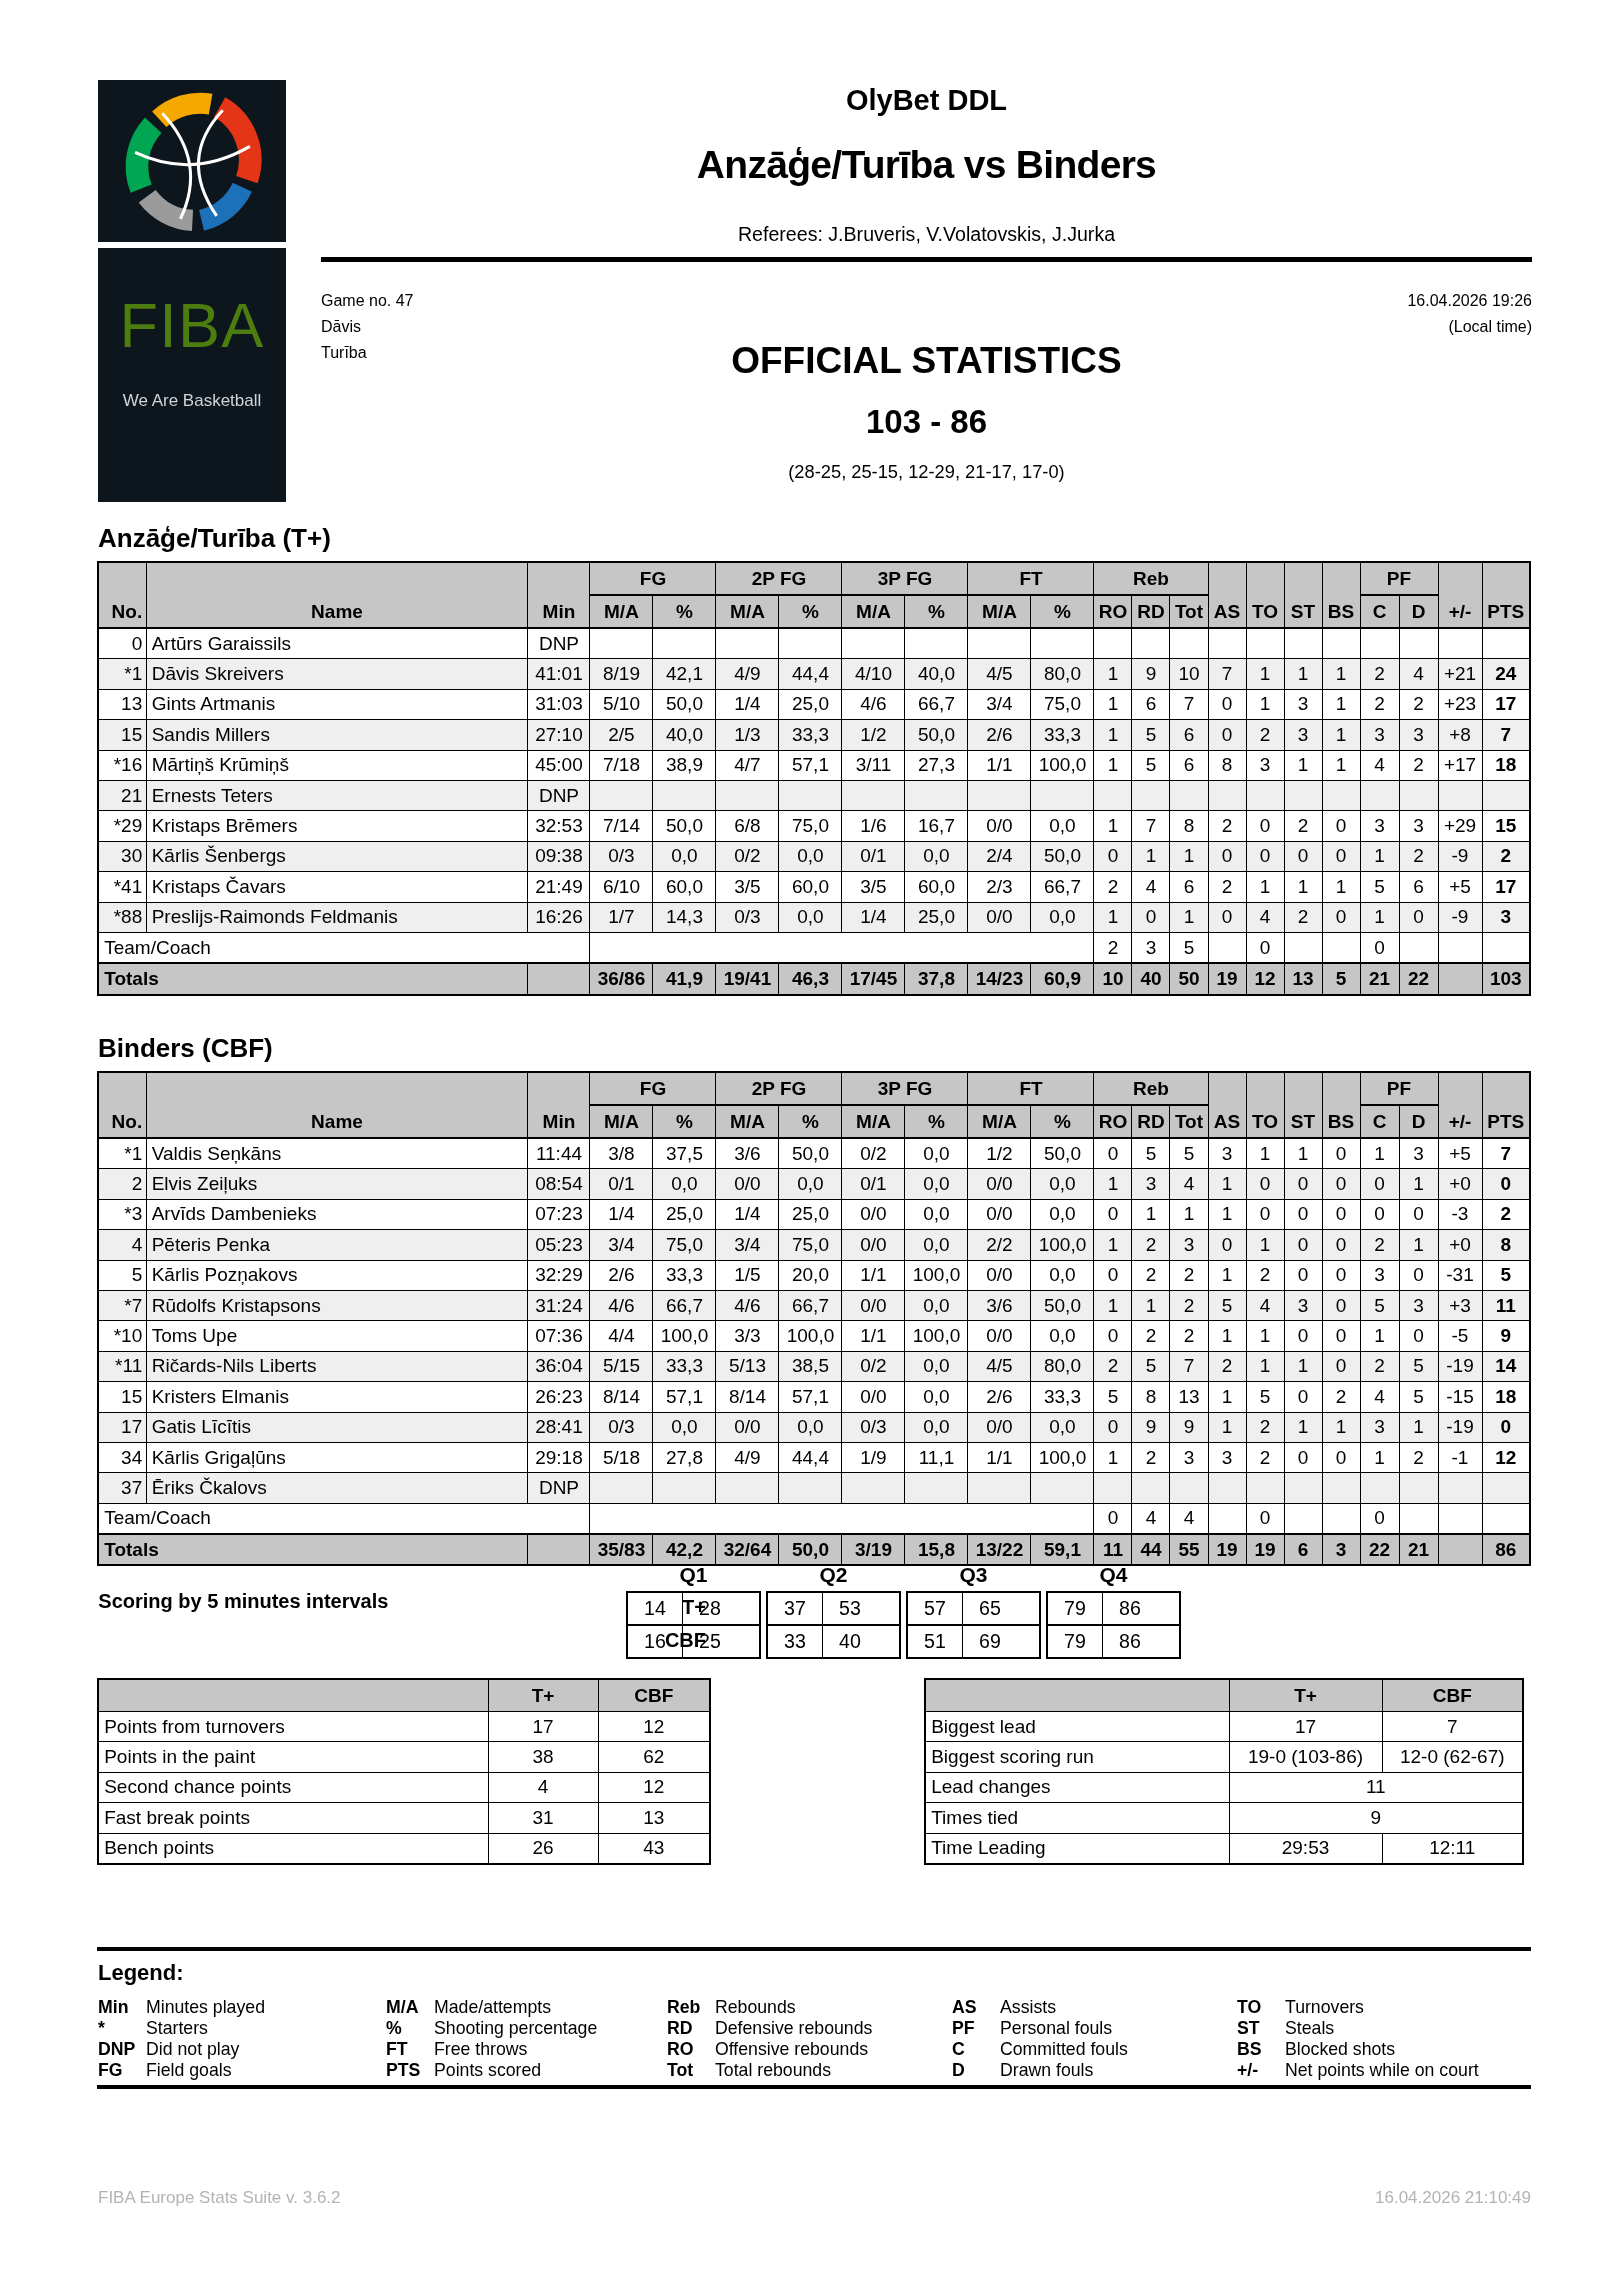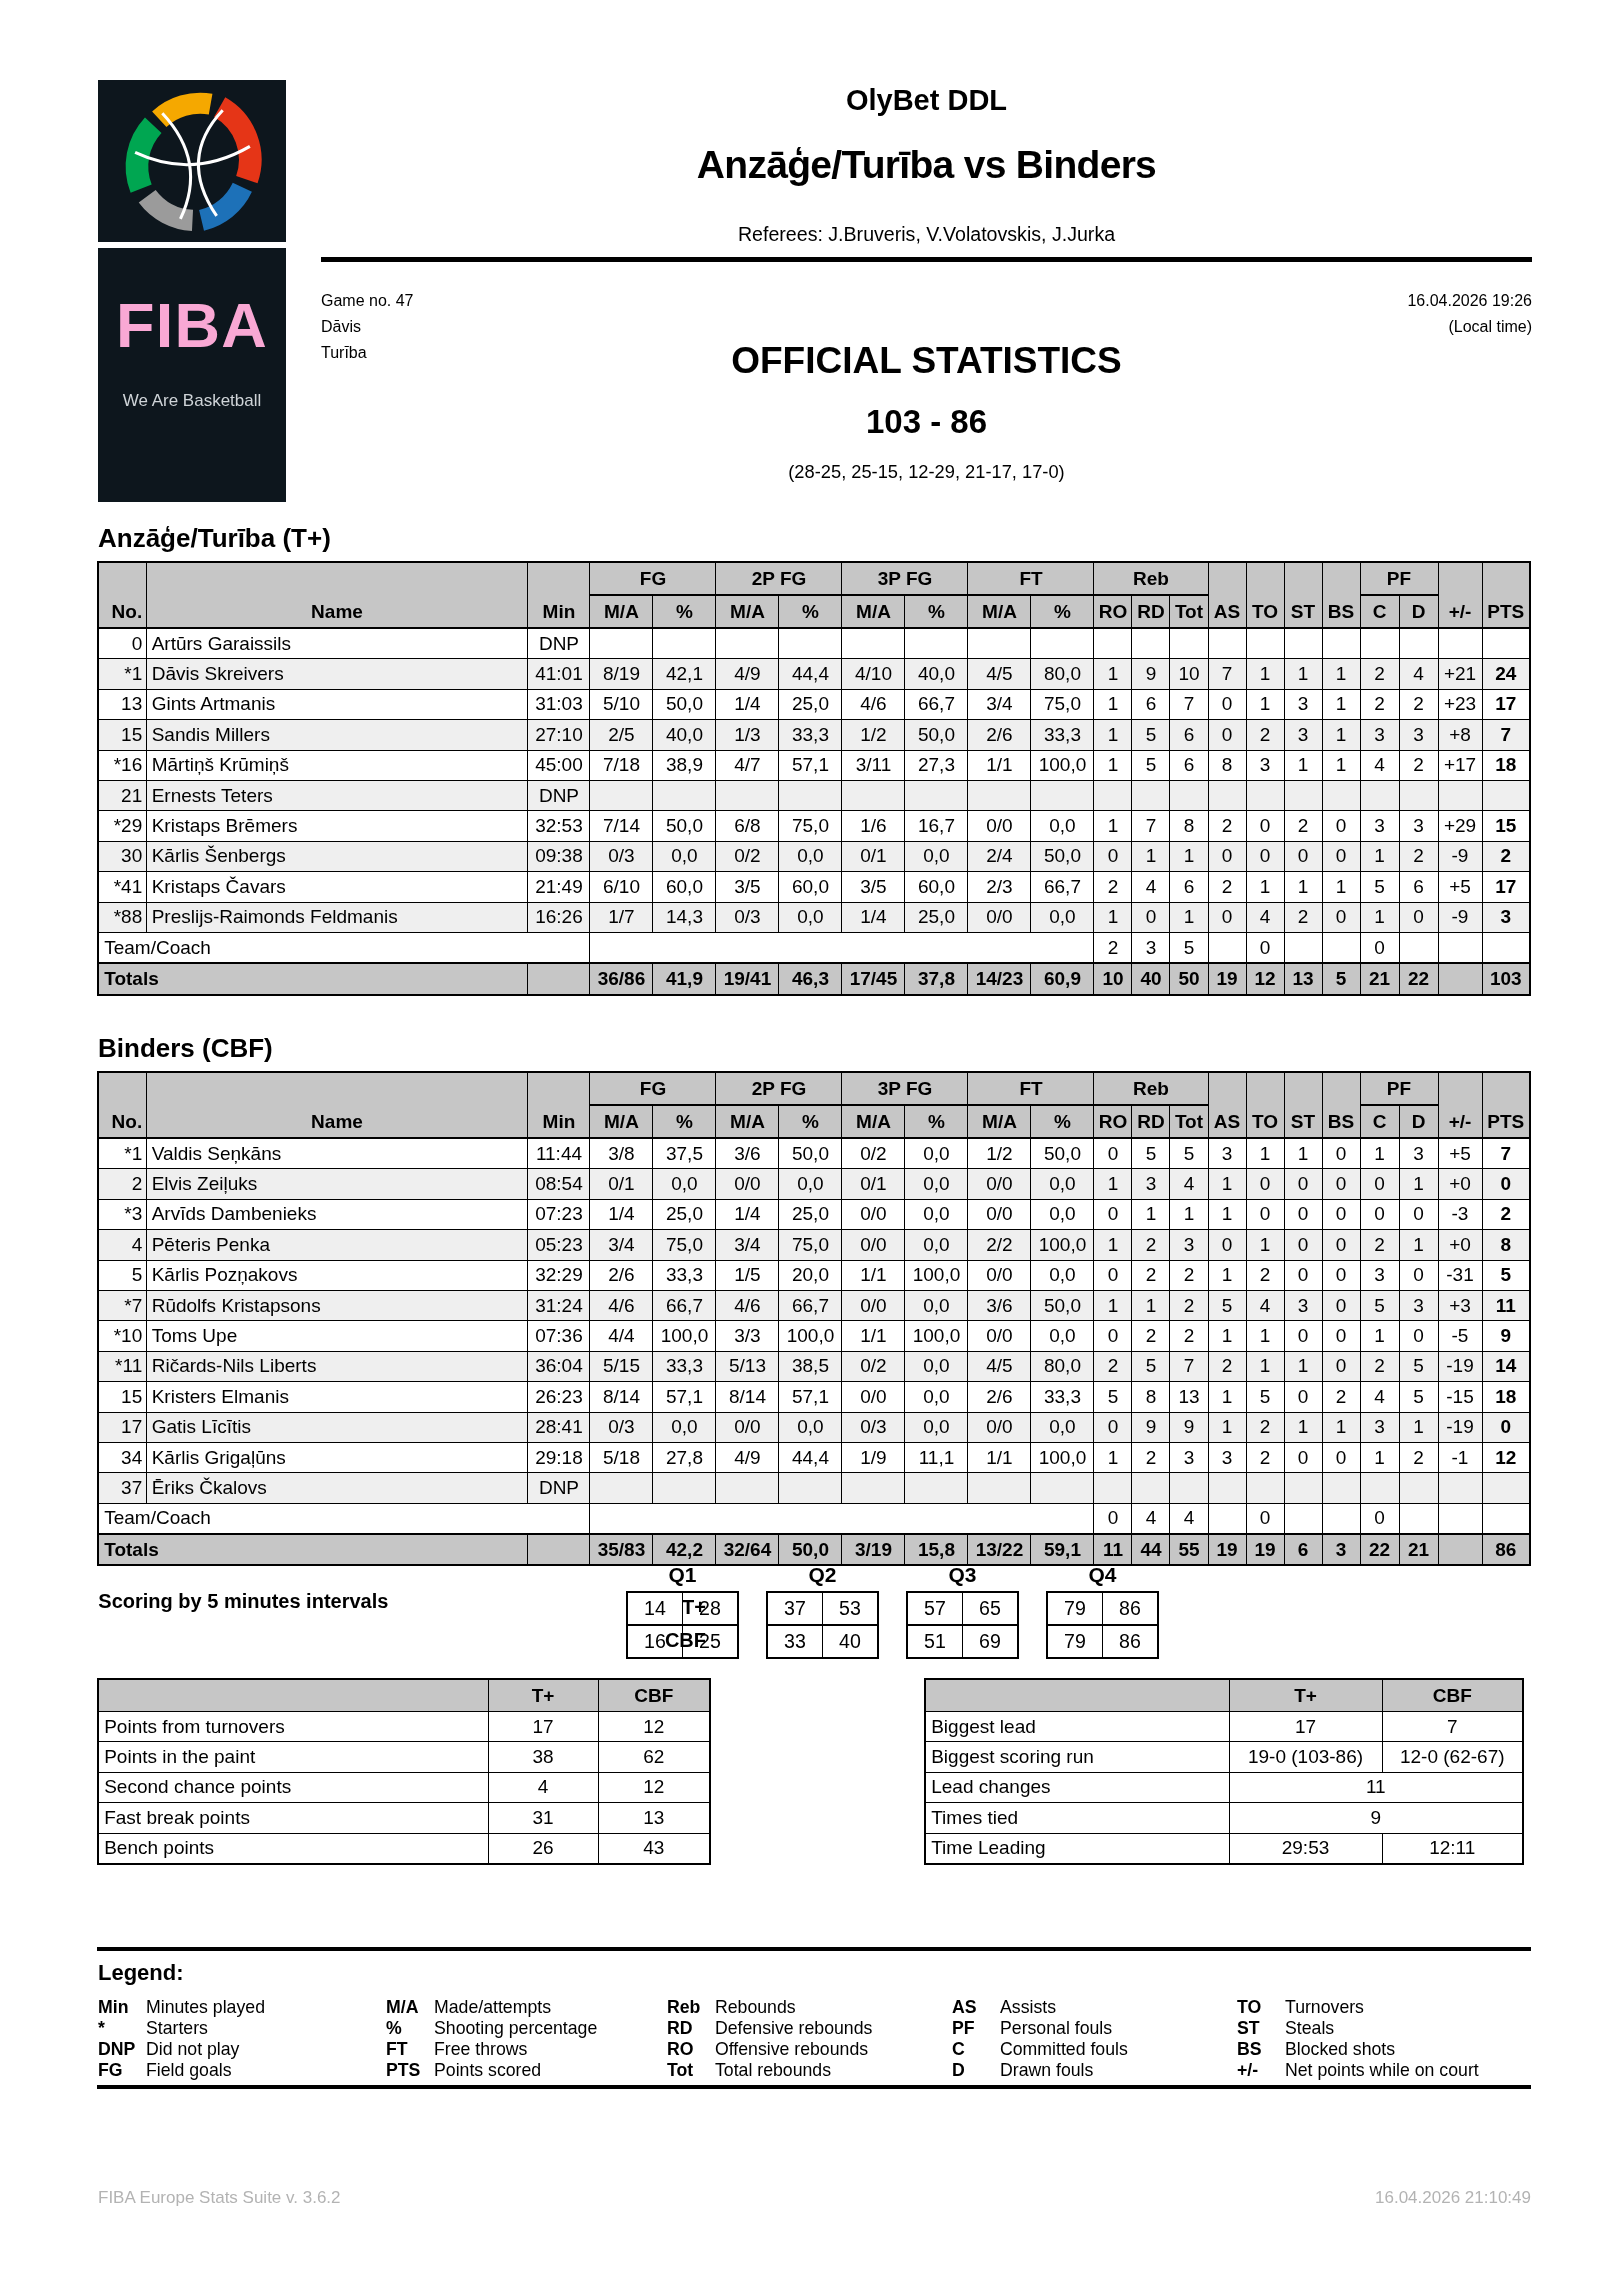--- a/index.html
+++ b/index.html
@@ -3,22 +3,22 @@
 <meta charset="utf-8">
 <style>
   html,body{margin:0;padding:0;background:#888;}
   .page{position:relative;width:1622px;height:2295px;background:#fff;
         font-family:"Liberation Sans",sans-serif;color:#000;overflow:hidden;}
 
   
   .logo{position:absolute;left:98px;top:80px;width:188px;}
   .logo-ball{height:162px;background:#0d161d;display:flex;align-items:center;justify-content:center;}
   .logo-text{margin-top:5.9px;height:254px;background:#0d161d;position:relative;}
-  .fiba-word{position:absolute;top:41px;width:100%;text-align:center;color:#f9a8d4;
-             font-size:63px;font-weight:bold;letter-spacing:1.3px;}
+  .fiba-word{position:absolute;top:41px;width:100%;text-align:center;color:#4d7c0f;
+             font-size:63px;font-weight:normal;letter-spacing:1.3px;}
   .fiba-tag{position:absolute;top:143px;width:100%;text-align:center;color:#cfd4d8;font-size:17px;}
 
   
   .head-block{position:absolute;left:321px;top:84px;width:1211px;text-align:center;}
   .league{font-size:29px;font-weight:bold;}
   .matchup{font-size:39px;font-weight:bold;margin-top:26px;letter-spacing:-0.7px;}
   .referees{font-size:19.6px;margin-top:36px;}
   .rule{position:absolute;left:321px;top:257px;width:1211px;height:4.6px;background:#000;}
   .game-info{position:absolute;left:321px;top:288px;width:1211px;font-size:16px;line-height:26px;}
   .gi-left{float:left;text-align:left;}
@@ -46,21 +46,21 @@
   .stat-table td.c-pts{font-weight:bold;}
   .stat-table tbody.players tr:nth-child(even){background:#efefef;}
   .stat-table tbody.foot .totals-row{background:#c6c6c6;font-weight:bold;border-top:2px solid #000;}
 
   
   .intervals{position:absolute;left:97px;top:1563px;width:1434px;height:105px;}
   .int-label{position:absolute;left:1.3px;top:27px;font-size:20px;font-weight:bold;}
   .int-teams{position:absolute;left:419px;top:27.5px;width:190px;text-align:right;
              font-size:20px;font-weight:bold;}
   .int-teams div{height:33px;line-height:33px;}
-  .q-col{position:absolute;top:0;width:113px;}
+  .q-col{position:absolute;top:0;width:135px;}
   .q-head{text-align:center;font-size:21px;font-weight:bold;height:27.5px;}
   .q-box{border:2.6px solid #000;}
   .q-row{display:flex;}
   .q-row + .q-row{border-top:2px solid #000;}
   .q-row span{width:54px;height:31px;line-height:31px;text-align:center;font-size:19.6px;}
   .q-row span:first-child{border-right:1.3px solid #000;}
 
   
   .mini-table{position:absolute;border-collapse:collapse;table-layout:fixed;font-size:19px;
               border:2.6px solid #000;}

